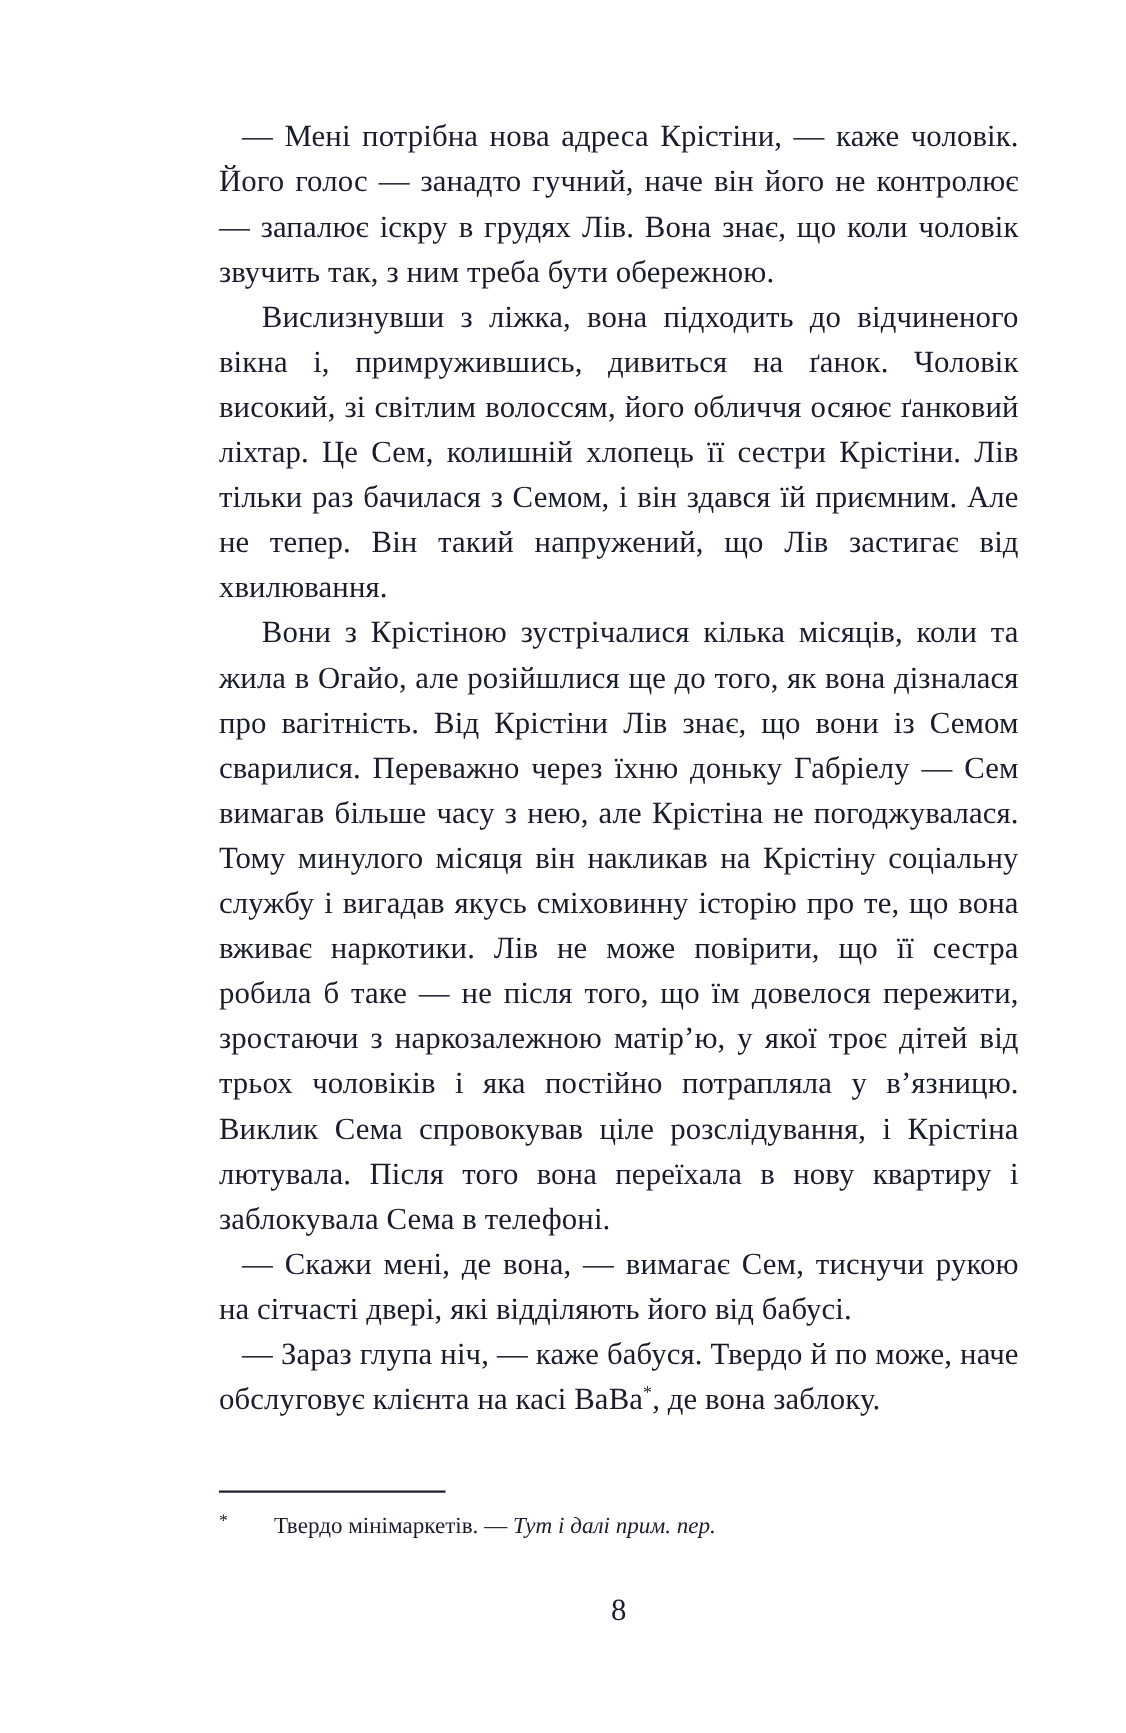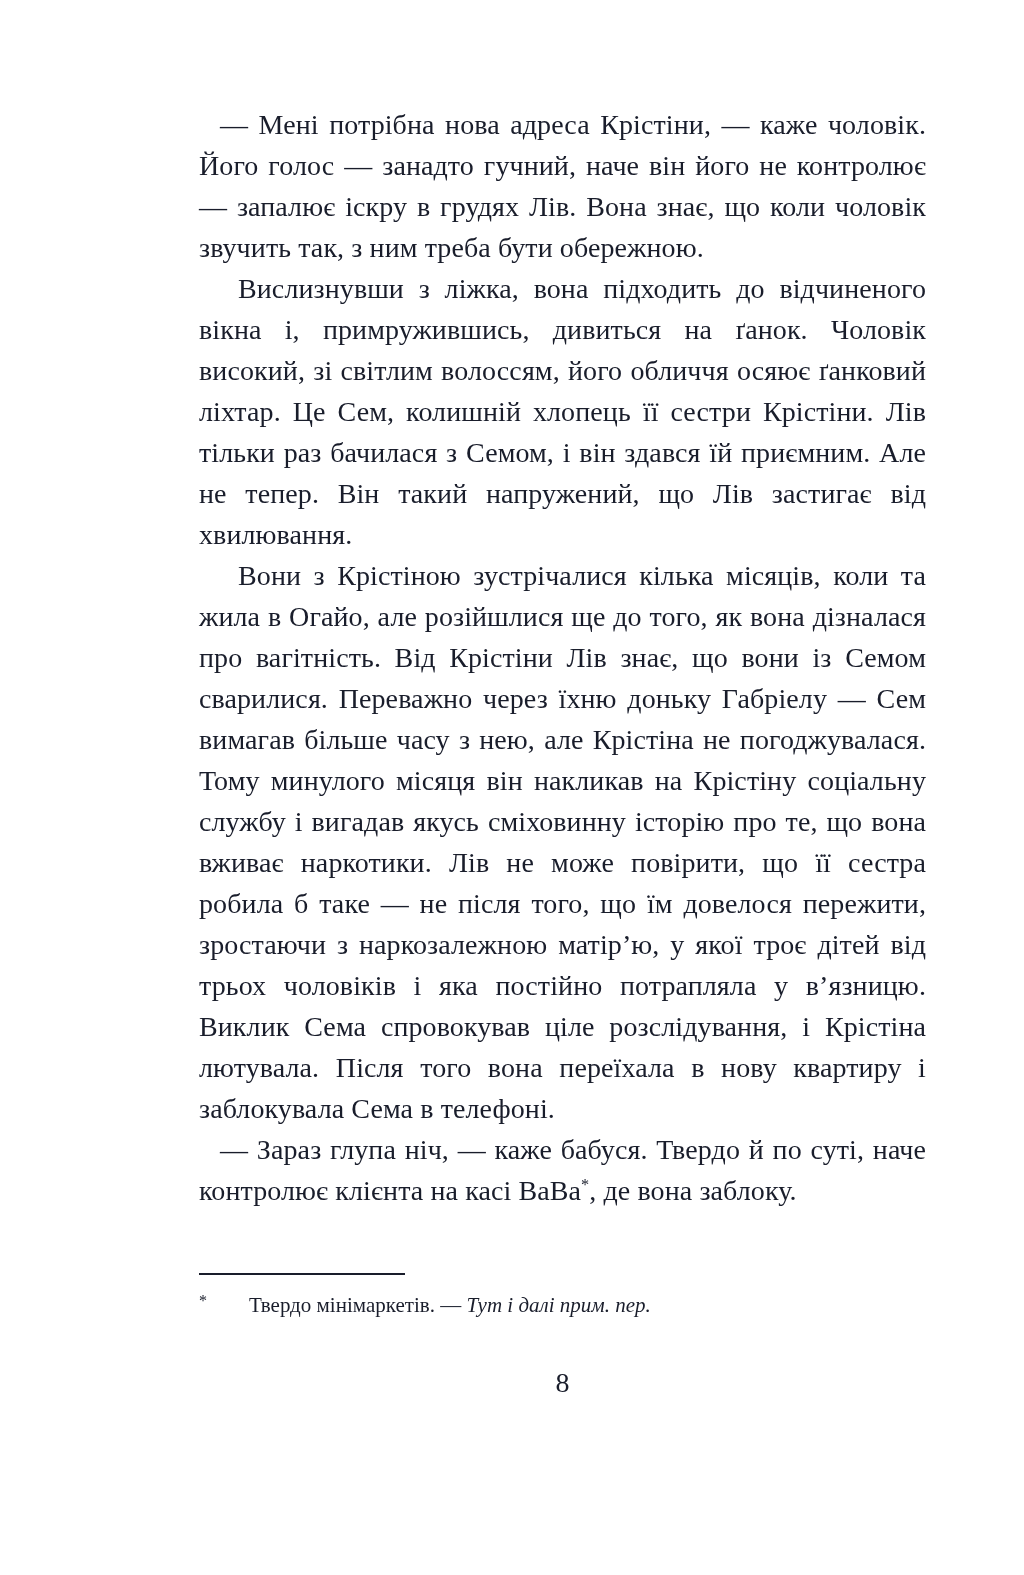--- a/index.html
+++ b/index.html
@@ -82,22 +82,23 @@
 
 <div class="page">
   <div class="text-block">
 
     <p class="para dialogue">— Мені потрібна нова адреса Крістіни, — каже чо­ловік. Його голос — занадто гучний, наче він його не контролює — запалює іскру в грудях Лів. Вона знає, що коли чоловік звучить так, з ним треба бути обережною.</p>
 
     <p class="para">Вислизнувши з ліжка, вона підходить до відчинено­го вікна і, примружившись, дивиться на ґанок. Чоло­вік високий, зі світлим волоссям, його обличчя осяює ґанковий ліхтар. Це Сем, колишній хлопець її сестри Крістіни. Лів тільки раз бачилася з Семом, і він здався їй приємним. Але не тепер. Він такий напружений, що Лів застигає від хвилювання.</p>
 
     <p class="para">Вони з Крістіною зустрічалися кілька місяців, коли та жила в Огайо, але розійшлися ще до того, як вона дізналася про вагітність. Від Крістіни Лів знає, що вони із Семом сварилися. Переважно через їхню доньку Габ­ріелу — Сем вимагав більше часу з нею, але Крістіна не погоджувалася. Тому минулого місяця він накликав на Крістіну соціальну службу і вигадав якусь сміховин­ну історію про те, що вона вживає наркотики. Лів не може повірити, що її сестра робила б таке — не після того, що їм довелося пережити, зростаючи з нарко­залежною матір’ю, у якої троє дітей від трьох чоловіків і яка постійно потрапляла у в’язницю. Виклик Сема спровокував ціле розслідування, і Крістіна лютувала. Після того вона переїхала в нову квартиру і заблоку­вала Сема в телефоні.</p>
 
+    <p class="para dialogue">— Скажи мені, де вона, — вимагає Сем, тиснучи ру­кою на сітчасті двері, які відділяють його від бабусі.</p>
 
-    <p class="para dialogue"><span>— Зараз глупа ніч, — каже бабуся. Твердо й по суті, наче контролює клієнта на касі ВаВа</span><sup class="fn-ref">*</sup><span>, де вона заблоку.</span></p>
+    <p class="para dialogue"><span>— Зараз глупа ніч, — каже бабуся. Твердо й по може, наче обслуговує клієнта на касі ВаВа</span><sup class="fn-ref">*</sup><span>, де вона заблоку.</span></p>
 
     <div class="footnote-area">
       <div class="footnote-rule"></div>
       <div class="footnote">
         <span class="fn-marker">*</span><span>Твердо мінімаркетів. — </span><em class="fn-italic">Тут і далі прим. пер.</em>
       </div>
     </div>
 
     <div class="page-number">8</div>
 

